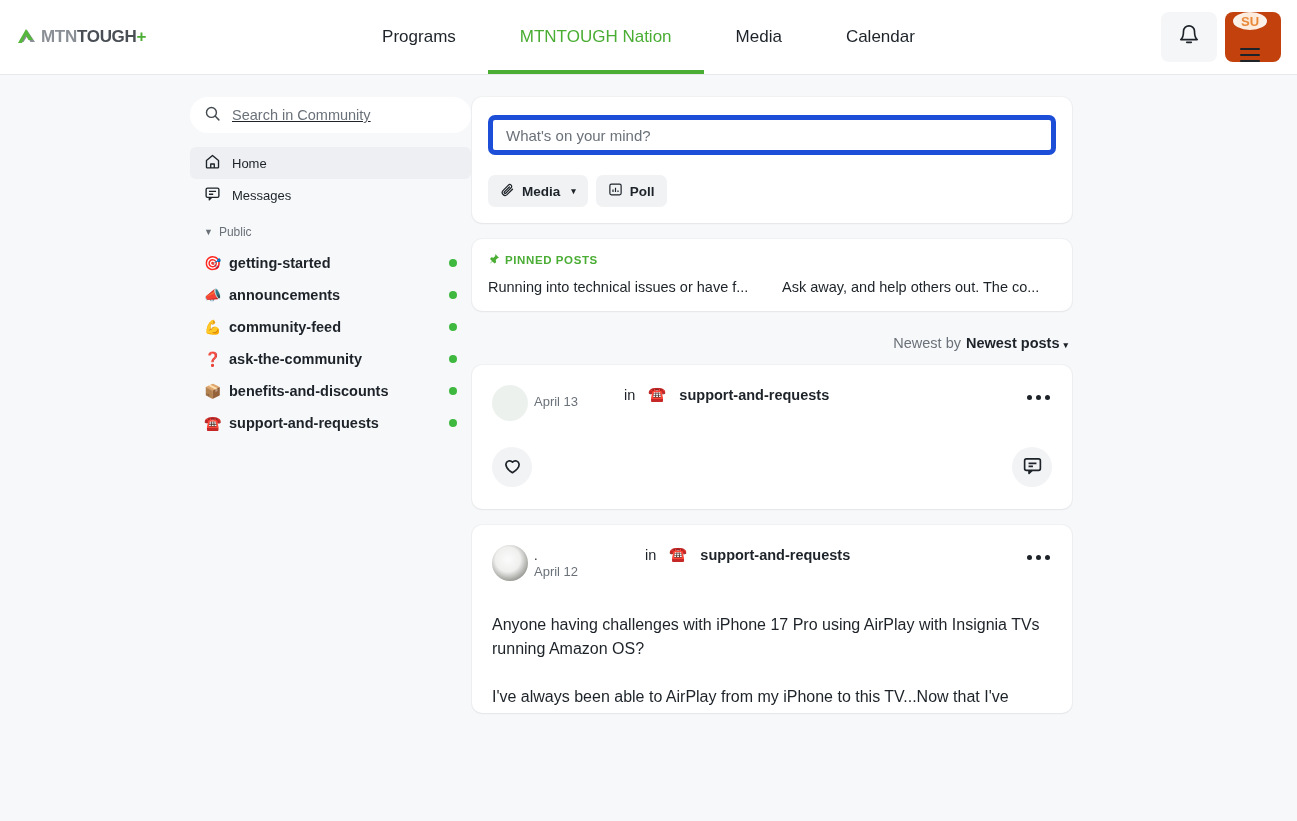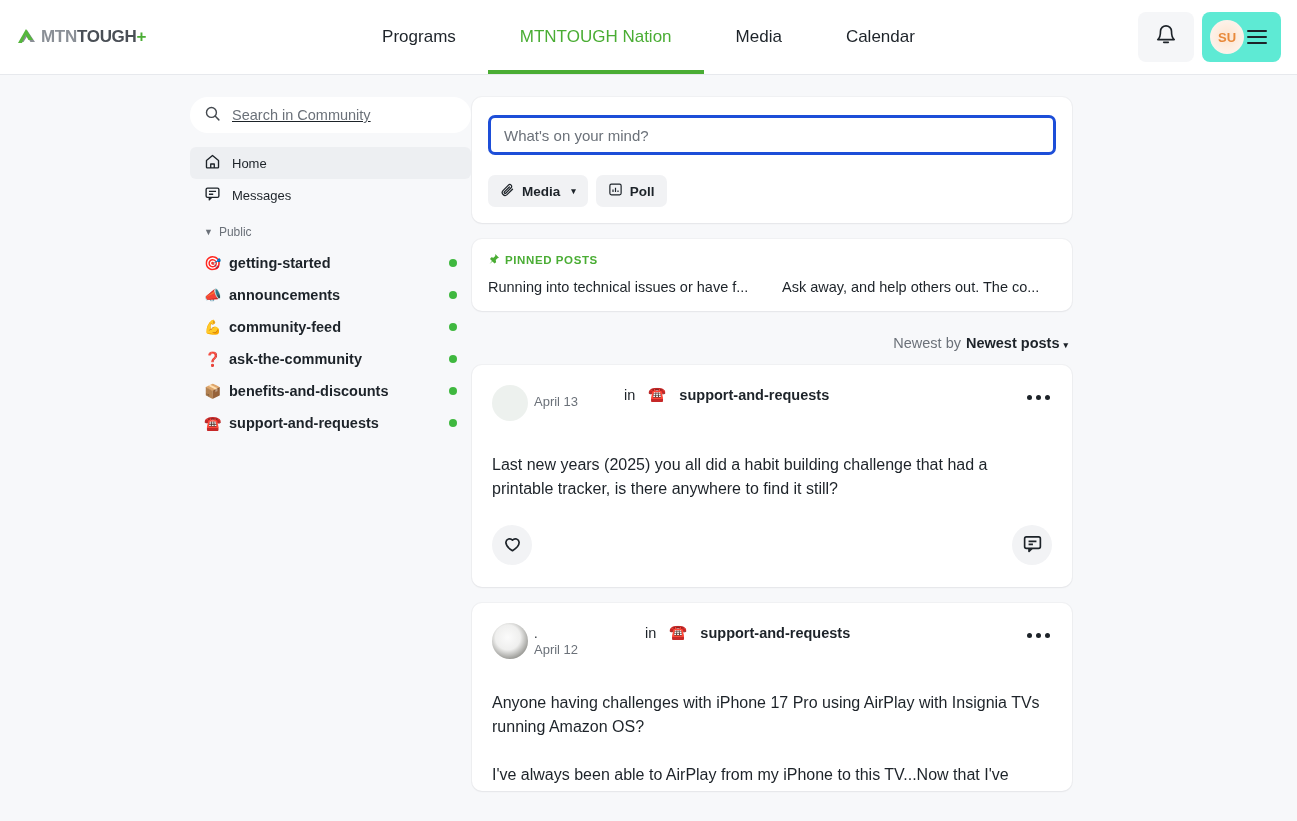--- a/index.html
+++ b/index.html
@@ -51,22 +51,22 @@
 
   .topright {
     margin-left: auto; margin-right: 16px;
     display: flex; align-items: center; gap: 8px;
   }
   .icon-btn {
     width: 56px; height: 50px; border-radius: 8px; background: #f5f6f8;
     display: flex; align-items: center; justify-content: center; cursor: pointer;
   }
   .user-cluster {
-    height: 50px; border-radius: 8px; background: #5eead4;
-    display: flex; align-items: center; gap: 3px; padding: 0 14px 0 8px; cursor: pointer;
+    height: 50px; border-radius: 8px; background: #c2410c;
+    display: flex; align-items: center; gap: 18px; padding: 0 14px 0 8px; cursor: pointer; flex-direction: column;
   }
   .avatar-su {
     width: 34px; height: 34px; border-radius: 50%;
     background: radial-gradient(circle at 50% 50%, #fde4cf 0%, #fdf0e6 60%, #f5f6f8 100%);
     color: #e8893a; font-size: 13px; font-weight: 600;
     display: flex; align-items: center; justify-content: center;
   }
   .burger { display: flex; flex-direction: column; gap: 4px; cursor: pointer; }
   .burger span { display: block; width: 20px; height: 2px; background: #1d2329; border-radius: 1px; }
 
@@ -112,21 +112,21 @@
 
   
   .card {
     background: #ffffff; border-radius: 10px;
     box-shadow: 0 1px 2px rgba(16,24,40,.05), 0 0 0 1px rgba(16,24,40,.03);
     margin-bottom: 16px;
   }
 
   .composer { padding: 18px 16px 16px 16px; }
   .composer-input {
-    height: 40px; border: 3px solid #1d4ed8; border-radius: 7px;
+    height: 40px; border: 5px solid #1d4ed8; border-radius: 7px;
     display: flex; align-items: center; padding: 0 13px;
     font-size: 15px; color: #6b7179; cursor: text;
   }
   .composer-actions { display: flex; gap: 8px; margin-top: 20px; }
   .pill {
     display: flex; align-items: center; gap: 7px;
     height: 32px; padding: 0 12px; border-radius: 7px; background: #f1f2f4;
     font-size: 13.5px; font-weight: 600; color: #1d2329; cursor: pointer;
   }
 
@@ -376,23 +376,20 @@
           <span class="in">in</span>
           <span>☎️</span>
           <span class="cname">support-and-requests</span>
         </div>
         <div class="pdots">
             <i></i>
             <i></i>
             <i></i>
           </div>
       </div>
-      <div class="pbody">
-        <p>Last new years (2025) you all did a habit building challenge that had a printable tracker, is there anywhere to find it still?</p>
-      </div>
       <div class="pactions">
         <div class="abtn">
           <span>
             <svg width="21" height="21" viewBox="0 0 24 24" fill="none" stroke="#1d2329" stroke-width="1.9" stroke-linejoin="round">
               <path d="M12 20.3s-7.6-4.6-7.6-9.6A4.4 4.4 0 0 1 12 8.1a4.4 4.4 0 0 1 7.6 2.6c0 5-7.6 9.6-7.6 9.6z"></path>
             </svg>
           </span>
         </div>
         <div class="abtn">
           <span>

